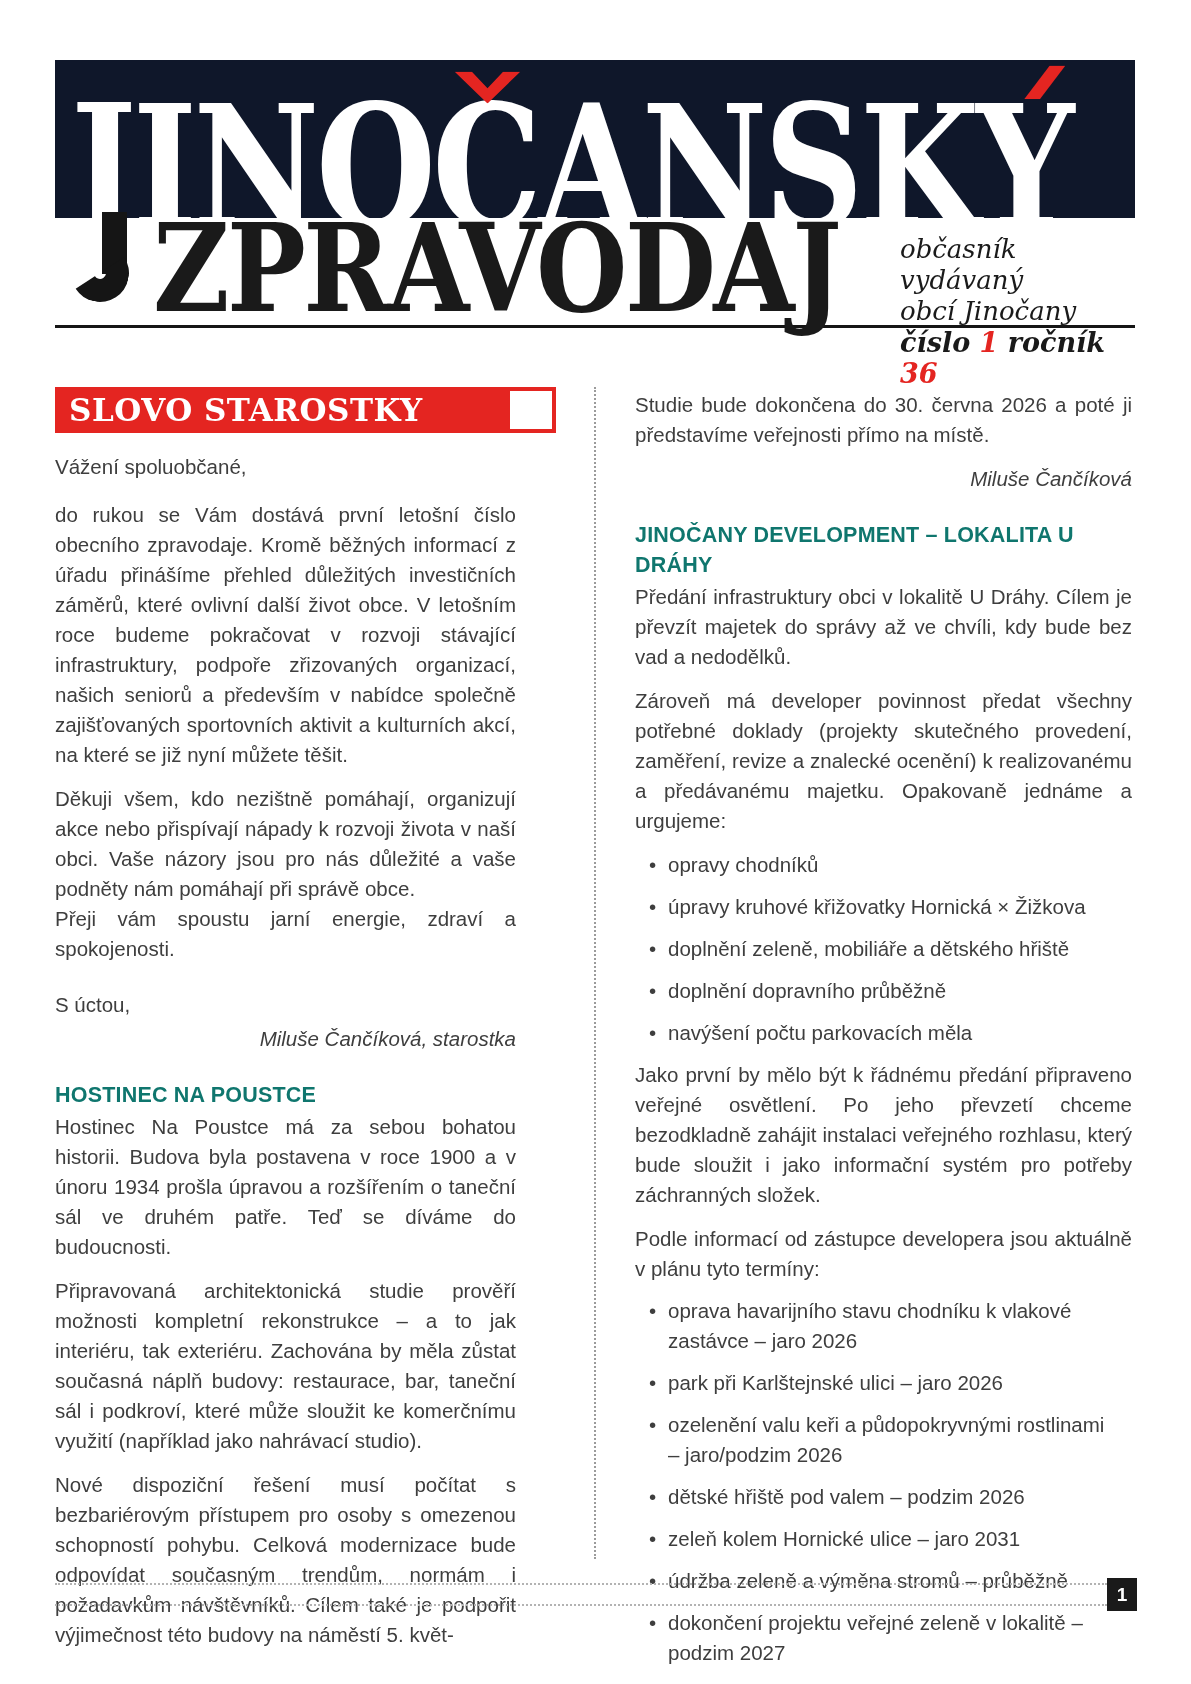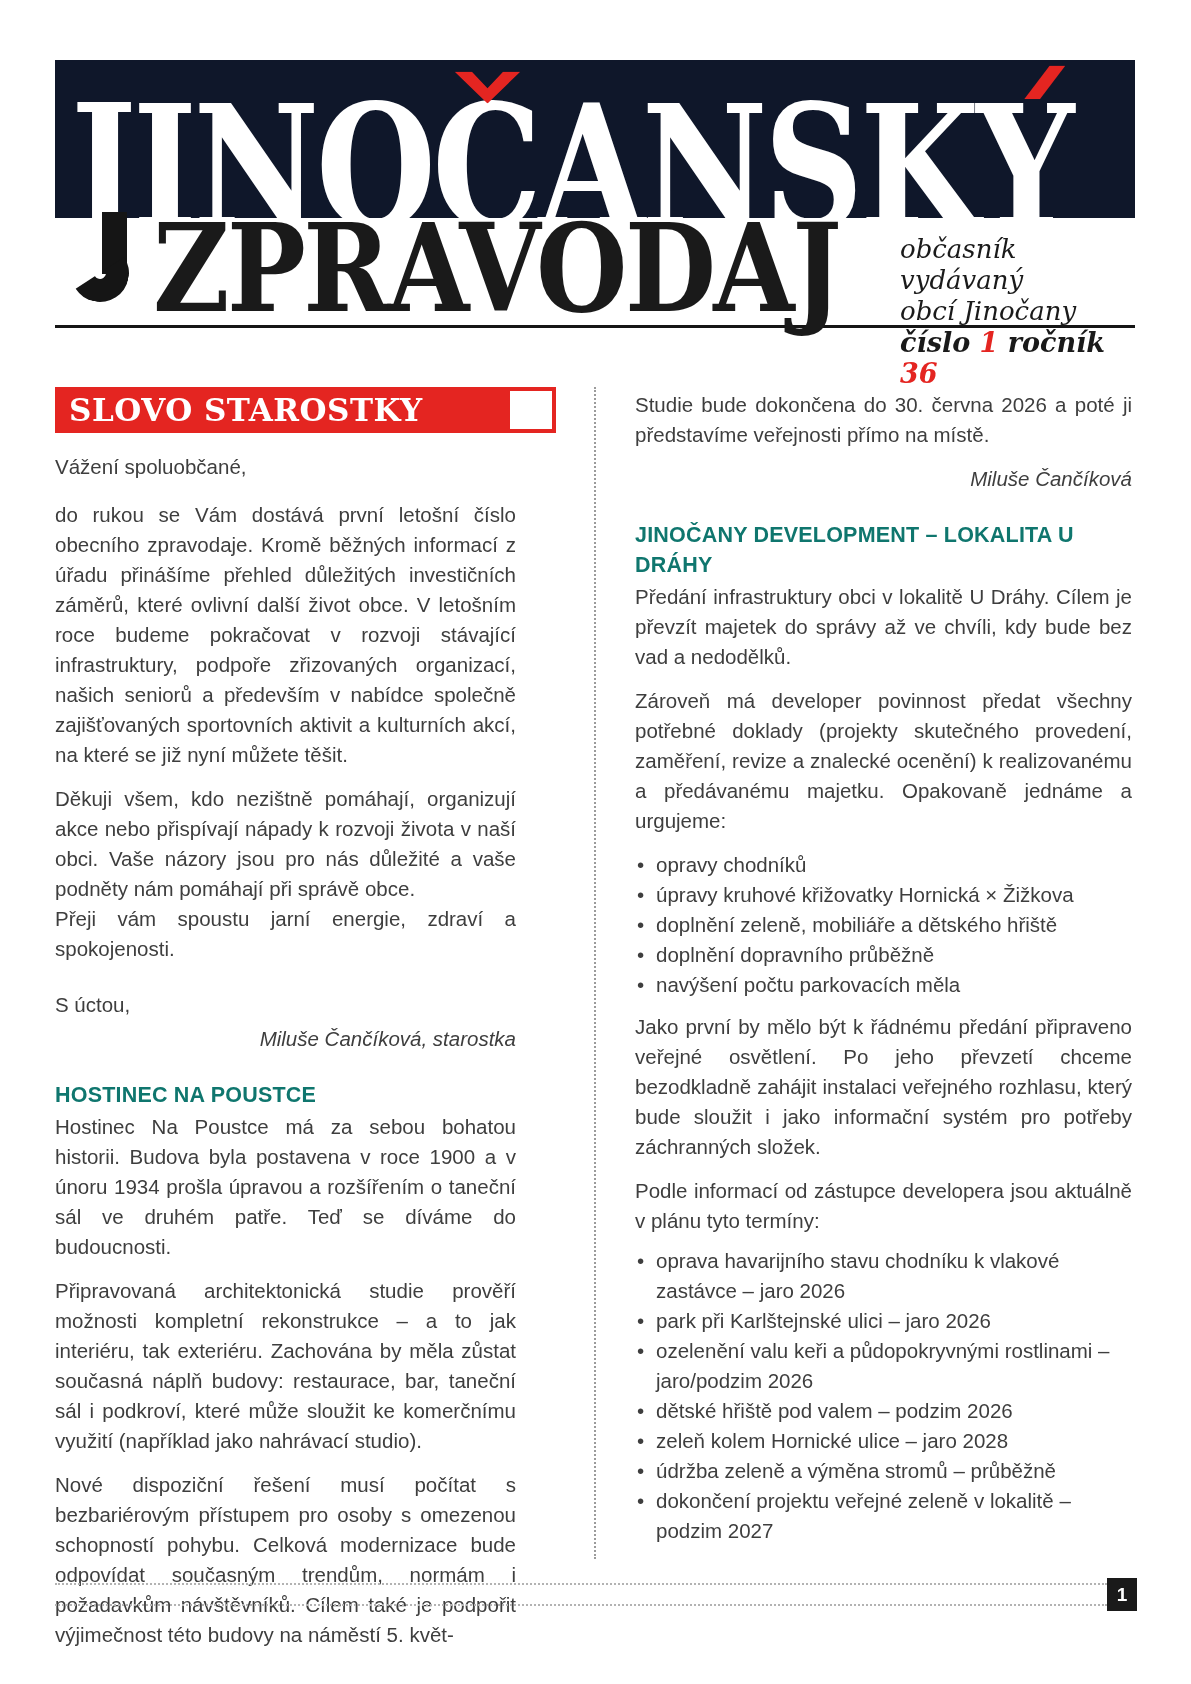--- a/index.html
+++ b/index.html
@@ -49,21 +49,21 @@
   .col p { text-align:justify; margin:0 0 14px 0; hyphens:auto; }
   .col-left  { left:55px;  top:452px; width:461px; }
   .col-right { left:635px; top:390px; width:497px; }
   .salutation { margin-bottom:18px !important; text-align:left !important; }
   .tight { margin-bottom:0 !important; }
   .closing { margin:26px 0 4px 0 !important; text-align:center; }
   .sig { text-align:right !important; font-style:italic; margin:4px 0 10px 0 !important; }
   .subhead { font-weight:bold; color:#0f766e; font-size:21.5px; margin:26px 0 2px 0;
              text-align:left; letter-spacing:0.2px; }
   .col ul { list-style:none; margin:10px 0 12px 0; }
-  .col li { position:relative; padding-left:21px; margin:0; text-align:left; }
+  .col li { position:relative; padding-left:21px; margin:12px; text-align:left; }
   .col li::before { content:"•"; position:absolute; left:2px; top:0; color:#3e3e3e; }
 
   .divider { position:absolute; left:594px; top:387px; height:1172px;
              border-left:2px dotted #9b9b9b; width:0; }
 
   
   .footer { position:absolute; left:55px; top:1583px; width:1080px; height:40px; }
   .foot-line1 { position:absolute; left:0; top:0;  width:1052px; border-top:2px dotted #b3b3b3; }
   .foot-line2 { position:absolute; left:0; top:21px; width:1052px; border-top:2px dotted #b3b3b3; }
   .page-box { position:absolute; right:-2px; top:-5px; width:30px; height:33px; background:#1a1a1a;
@@ -130,21 +130,21 @@
         <li>doplnění dopravního průběžně</li>
         <li>navýšení počtu parkovacích měla</li>
       </ul>
     <p>Jako první by mělo být k řádnému předání připraveno veřejné osvětlení. Po jeho převzetí chceme bezodkladně zahájit instalaci veřejného rozhlasu, který bude sloužit i jako informační systém pro potřeby záchranných složek.</p>
     <p class="tight">Podle informací od zástupce developera jsou aktuálně v plánu tyto termíny:</p>
     <ul>
         <li>oprava havarijního stavu chodníku k vlakové zastávce – jaro 2026</li>
         <li>park při Karlštejnské ulici – jaro 2026</li>
         <li>ozelenění valu keři a půdopokryvnými rostlinami – jaro/podzim 2026</li>
         <li>dětské hřiště pod valem – podzim 2026</li>
-        <li>zeleň kolem Hornické ulice – jaro 2028</li>
+        <li>zeleň kolem Hornické ulice – jaro 2031</li>
         <li>údržba zeleně a výměna stromů – průběžně</li>
         <li>dokončení projektu veřejné zeleně v lokalitě – podzim 2027</li>
       </ul>
   </div>
 
   <div class="footer">
     <div class="foot-line1"></div>
     <div class="foot-line2"></div>
     <div class="page-box">1</div>
   </div>

